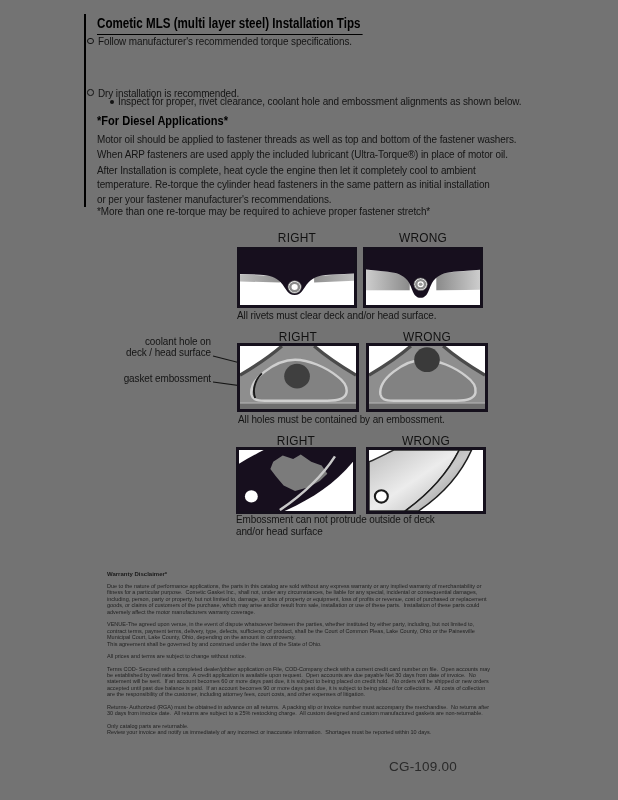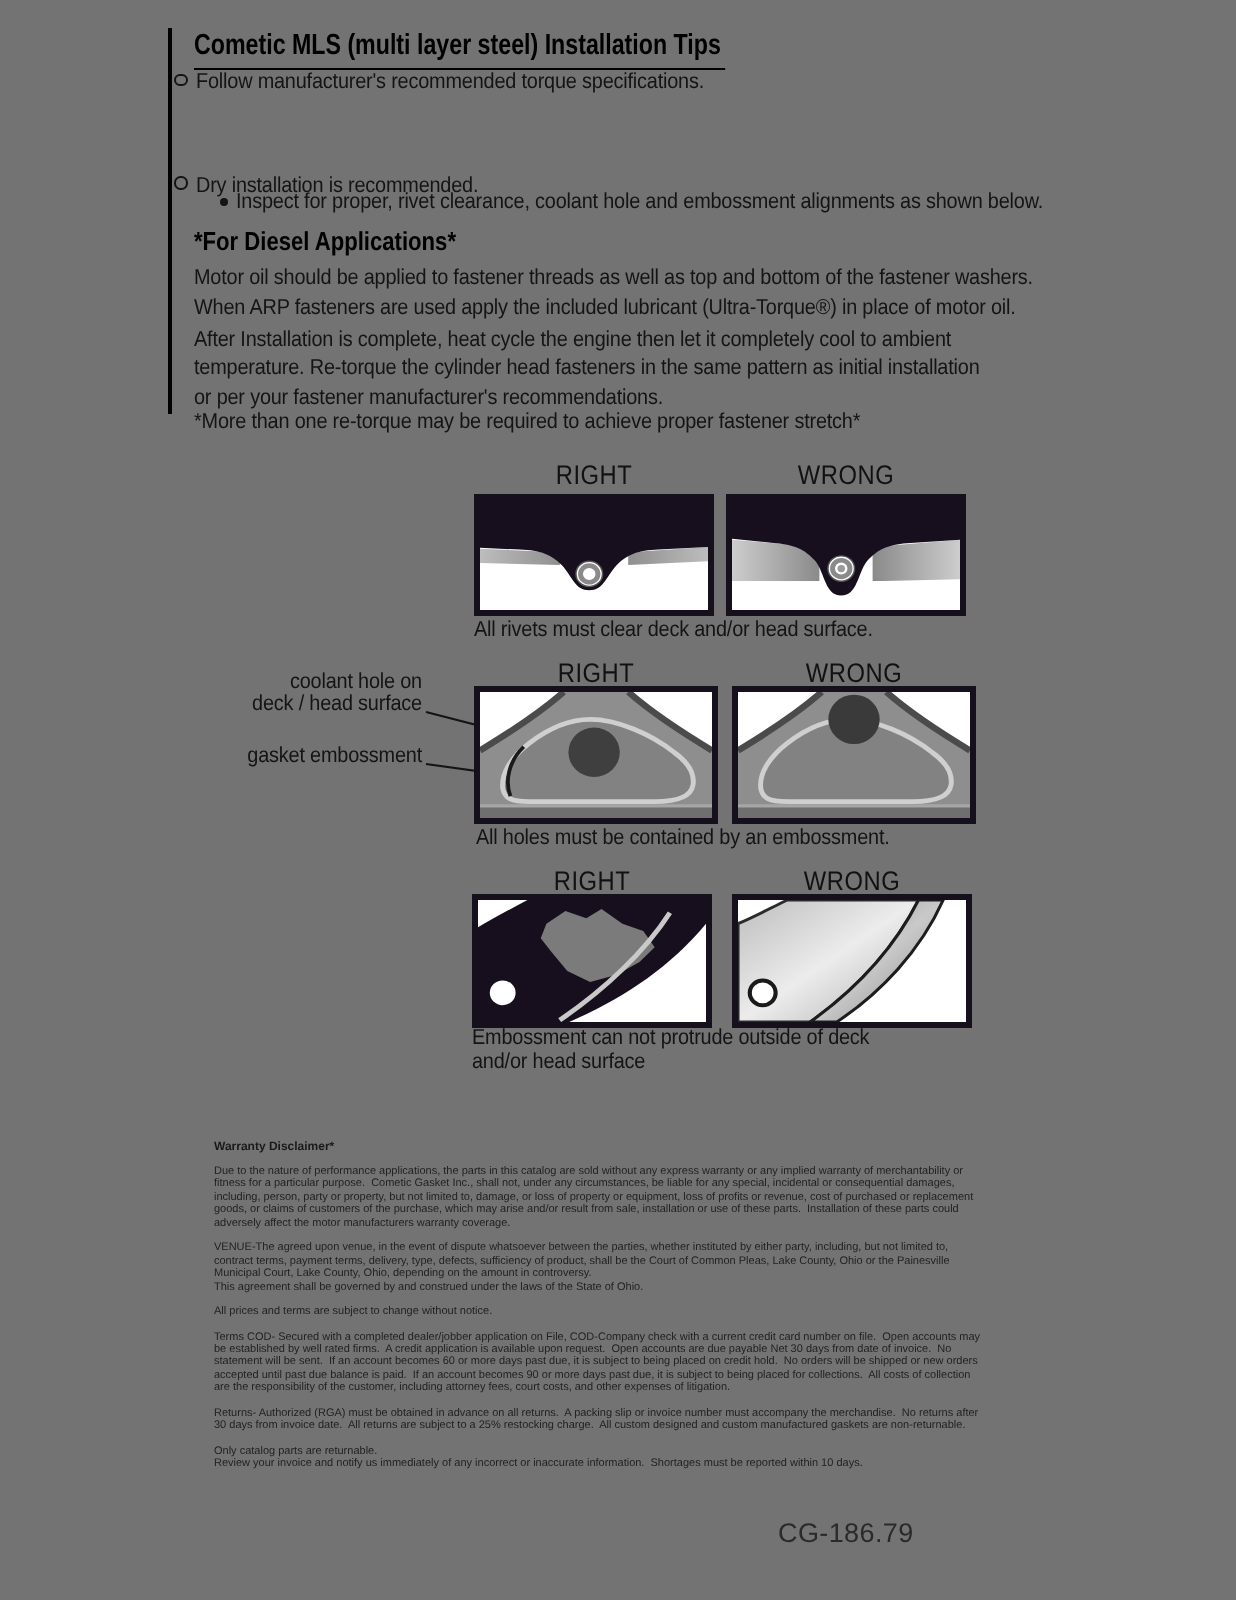--- a/index.html
+++ b/index.html
@@ -199,15 +199,15 @@
 be established by well rated firms.  A credit application is available upon request.  Open accounts are due payable Net 30 days from date of invoice.  No
 statement will be sent.  If an account becomes 60 or more days past due, it is subject to being placed on credit hold.  No orders will be shipped or new orders
 accepted until past due balance is paid.  If an account becomes 90 or more days past due, it is subject to being placed for collections.  All costs of collection
 are the responsibility of the customer, including attorney fees, court costs, and other expenses of litigation.</p>
     <p>Returns- Authorized (RGA) must be obtained in advance on all returns.  A packing slip or invoice number must accompany the merchandise.  No returns after
 30 days from invoice date.  All returns are subject to a 25% restocking charge.  All custom designed and custom manufactured gaskets are non-returnable.</p>
     <p>Only catalog parts are returnable.
 Review your invoice and notify us immediately of any incorrect or inaccurate information.  Shortages must be reported within 10 days.</p>
   </div>
 
-  <div class="abs pagenum">CG-186.79</div>
+  <div class="abs pagenum">CG-109.00</div>
 
 </div>
 
 </body></html>

